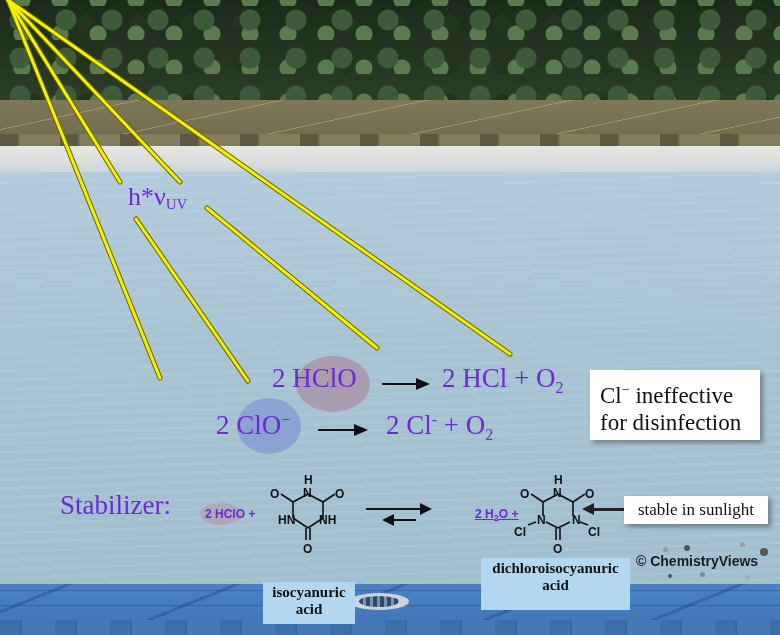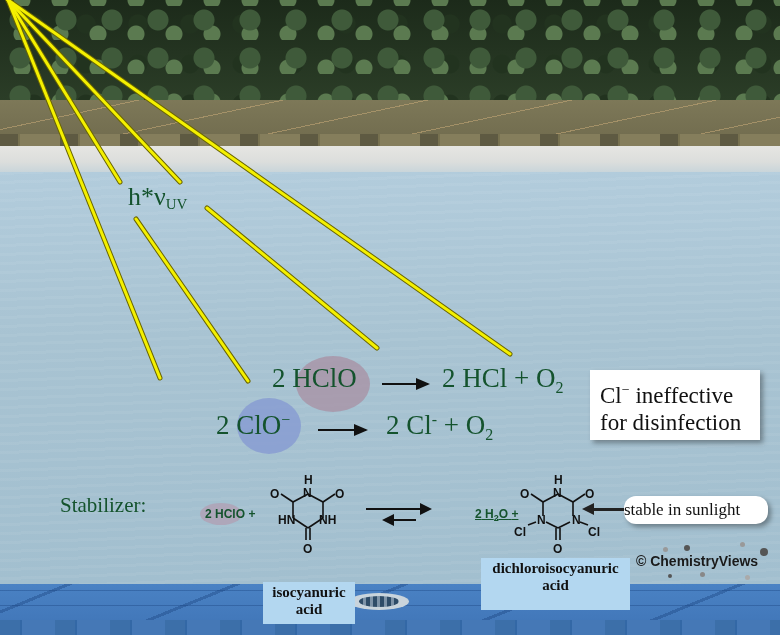--- a/index.html
+++ b/index.html
@@ -52,41 +52,41 @@
     }
     .drain {
       position: absolute; left: 349px; top: 593px; width: 60px; height: 17px;
       border-radius: 50%; background: #c9d4dc;
     }
     .drain::after {
       content: ""; position: absolute; left: 10px; top: 3px; width: 40px; height: 11px;
       border-radius: 50%; background: repeating-linear-gradient(90deg, #2e4c68 0 4px, #7d93a8 4px 7px);
     }
     svg.rays { position: absolute; left: 0; top: 0; }
-    .t { position: absolute; white-space: nowrap; color: #14532d; }
+    .t { position: absolute; white-space: nowrap; color: #6d28d9; }
     .hv { left: 128px; top: 182px; font-size: 26px; }
     .hv sub { font-size: 15px; vertical-align: -4px; }
     .eq { font-size: 27px; }
     .eq sub { font-size: 16px; vertical-align: -6px; }
     .eq sup { font-size: 16px; vertical-align: 9px; }
     .blob { position: absolute; border-radius: 50%; }
     .blob-hclo { left: 296px; top: 356px; width: 74px; height: 56px; background: #a895a8; opacity: 0.85; }
     .blob-clo { left: 237px; top: 398px; width: 64px; height: 56px; background: #8a9fd2; opacity: 0.9; }
     .arrow { position: absolute; height: 2px; background: #111; }
     .arrow::after {
       content: ""; position: absolute; right: -2px; top: -5px;
       border-left: 14px solid #111; border-top: 6px solid transparent; border-bottom: 6px solid transparent;
     }
     .note {
       position: absolute; background: #fff; box-shadow: 3px 3px 5px rgba(0,0,0,0.35);
       color: #111;
     }
     .note-ineffective { left: 590px; top: 370px; width: 170px; height: 70px; font-size: 23px; line-height: 27px; padding: 6px 16px 0 10px; box-sizing: border-box; }
-    .note-stable { left: 624px; top: 496px; width: 144px; height: 28px; font-size: 17px; line-height: 28px; text-align: left; border-radius: 12px; }
-    .stab { left: 60px; top: 492px; font-size: 21px; line-height: 26px; text-align: left; }
+    .note-stable { left: 624px; top: 496px; width: 144px; height: 28px; font-size: 17px; line-height: 28px; text-align: center; }
+    .stab { left: 60px; top: 492px; font-size: 27px; line-height: 26px; text-align: left; }
     .sans { font-family: "Liberation Sans", sans-serif; font-weight: bold; font-size: 12px; }
     .mini-blob { position: absolute; left: 200px; top: 503px; width: 42px; height: 22px; border-radius: 50%; background: #b0a0b4; opacity: 0.8; }
     .label-box {
       position: absolute; background: #b3d7f0; color: #111; text-align: center;
       font-size: 15px; font-weight: bold; line-height: 17px; padding-top: 2px; box-sizing: border-box;
     }
     .lb-iso { left: 263px; top: 558px; width: 92px; height: 42px; margin-top: 24px; }
     .lb-dichloro { left: 481px; top: 558px; width: 149px; height: 52px; }
     .eqm { position: absolute; height: 2px; background: #111; }
     .small-arrow { position: absolute; height: 3px; background: #222; }

